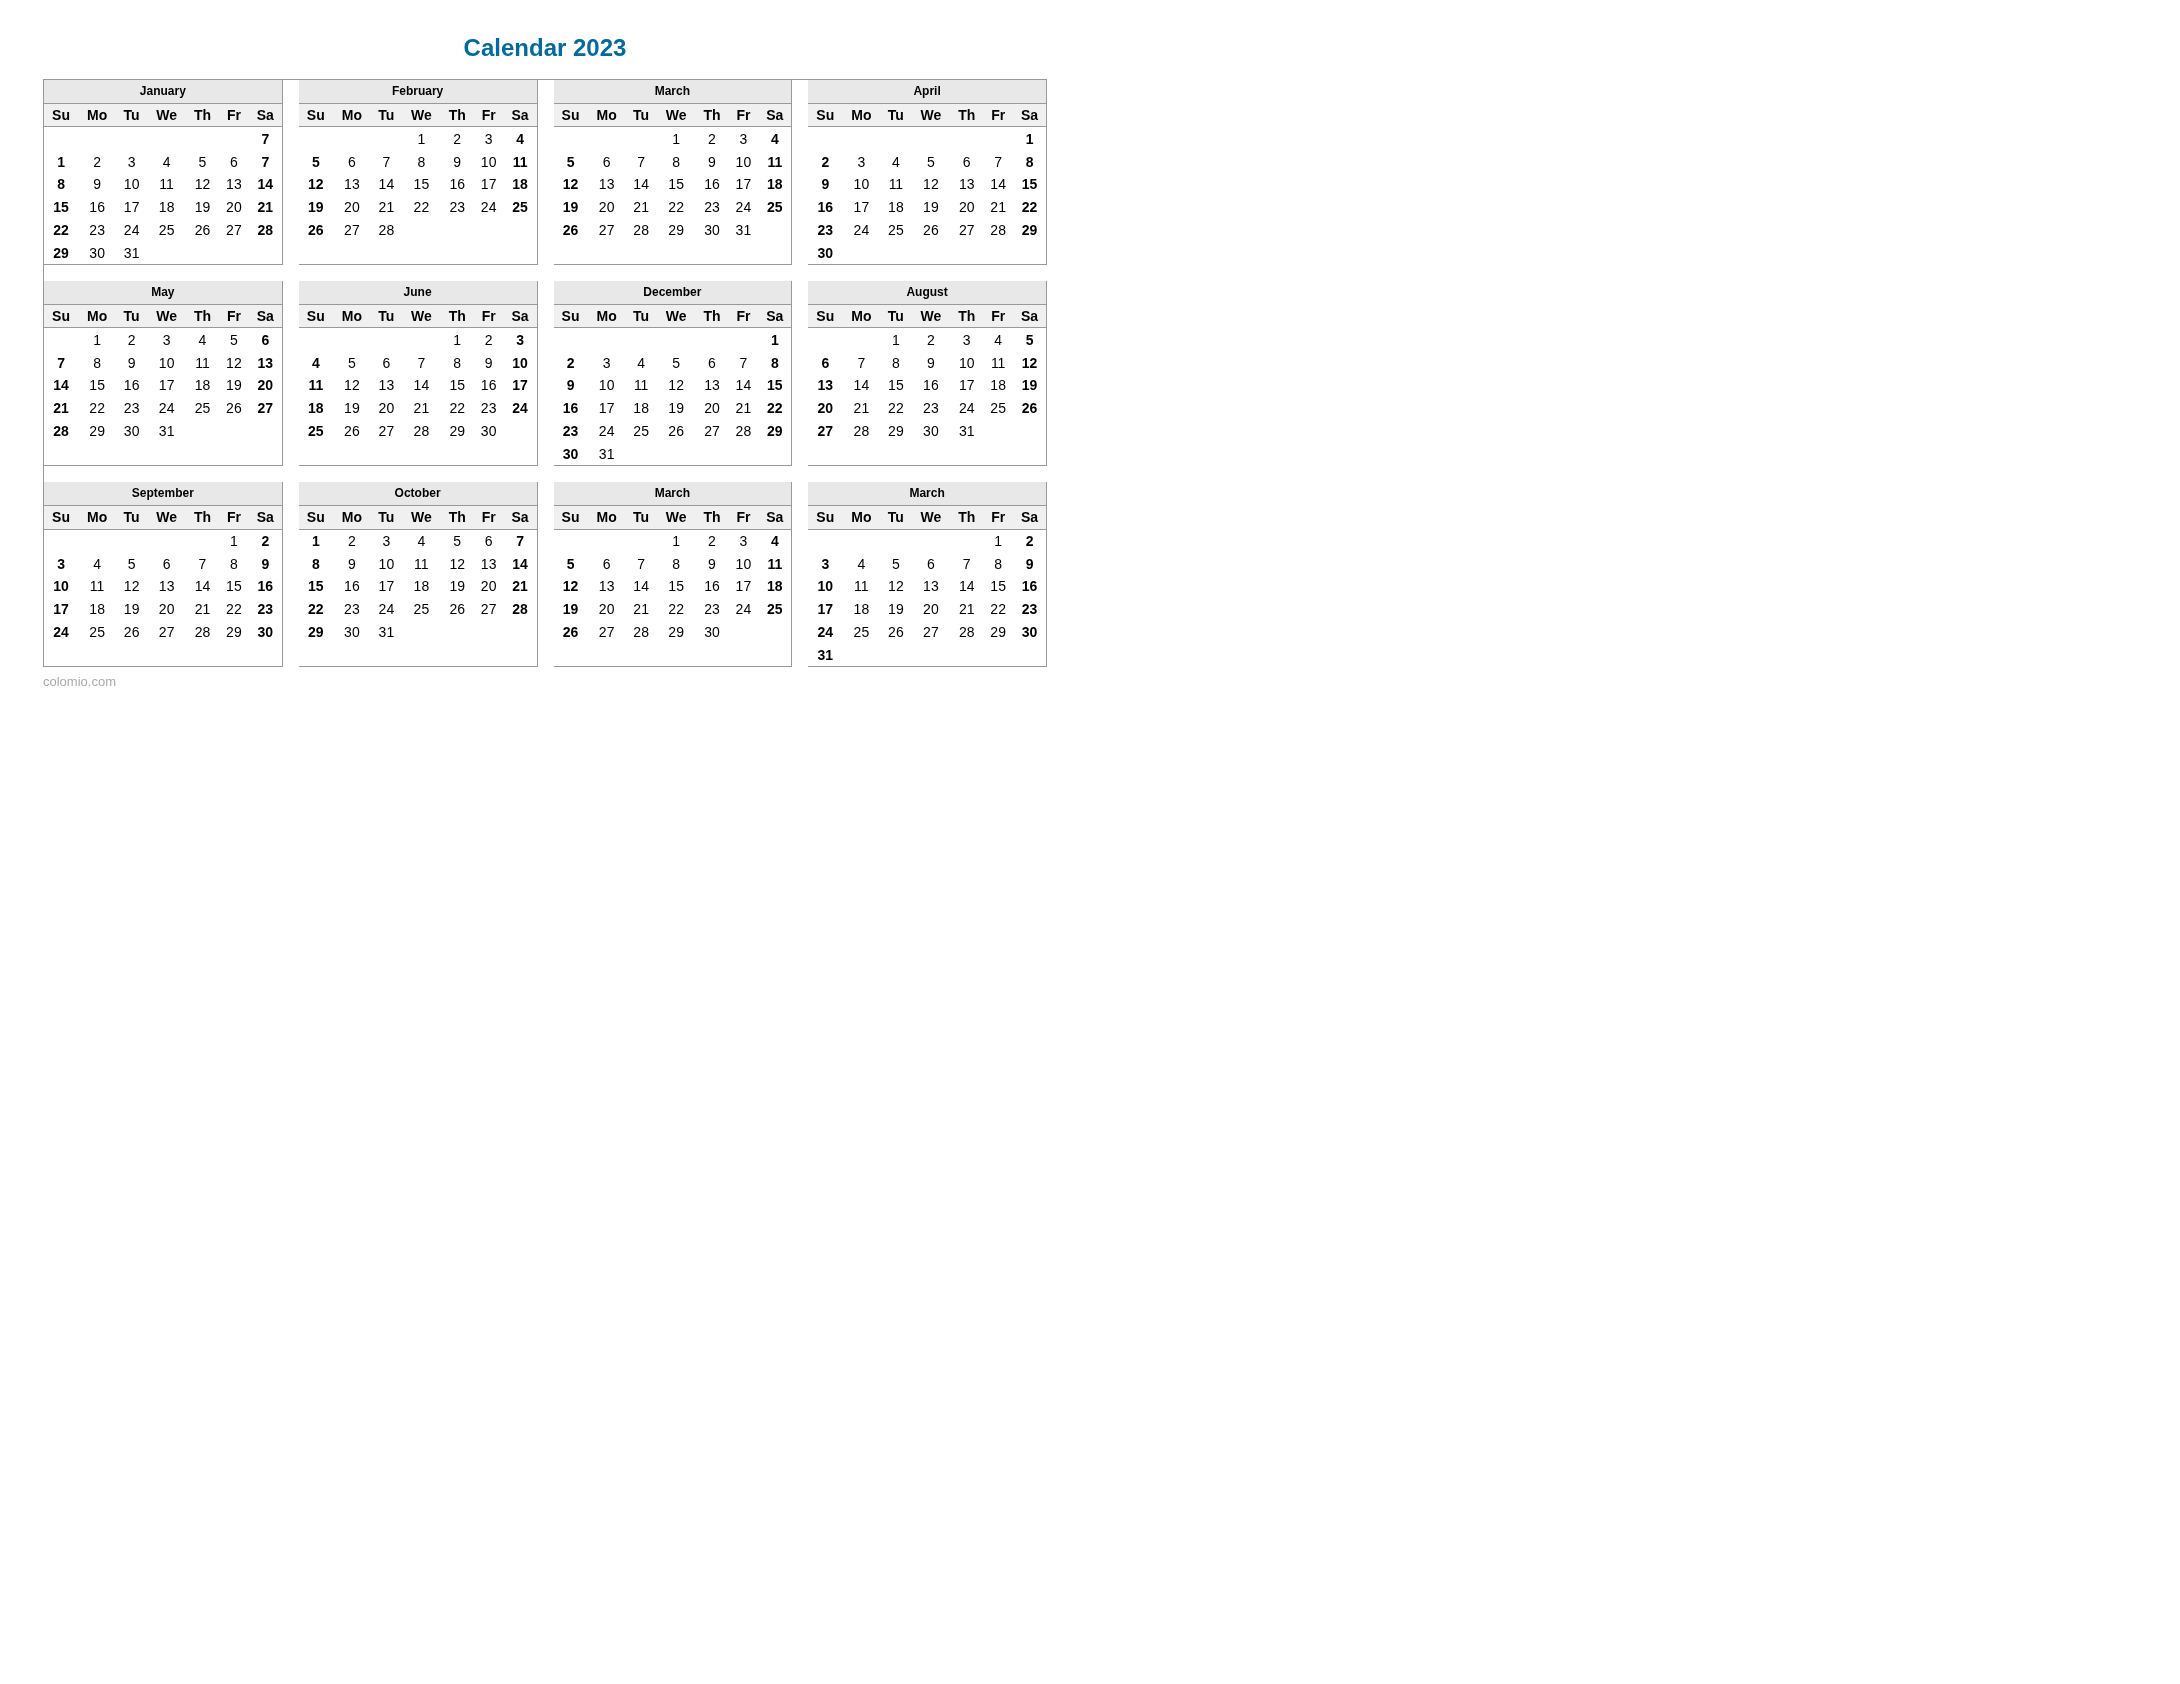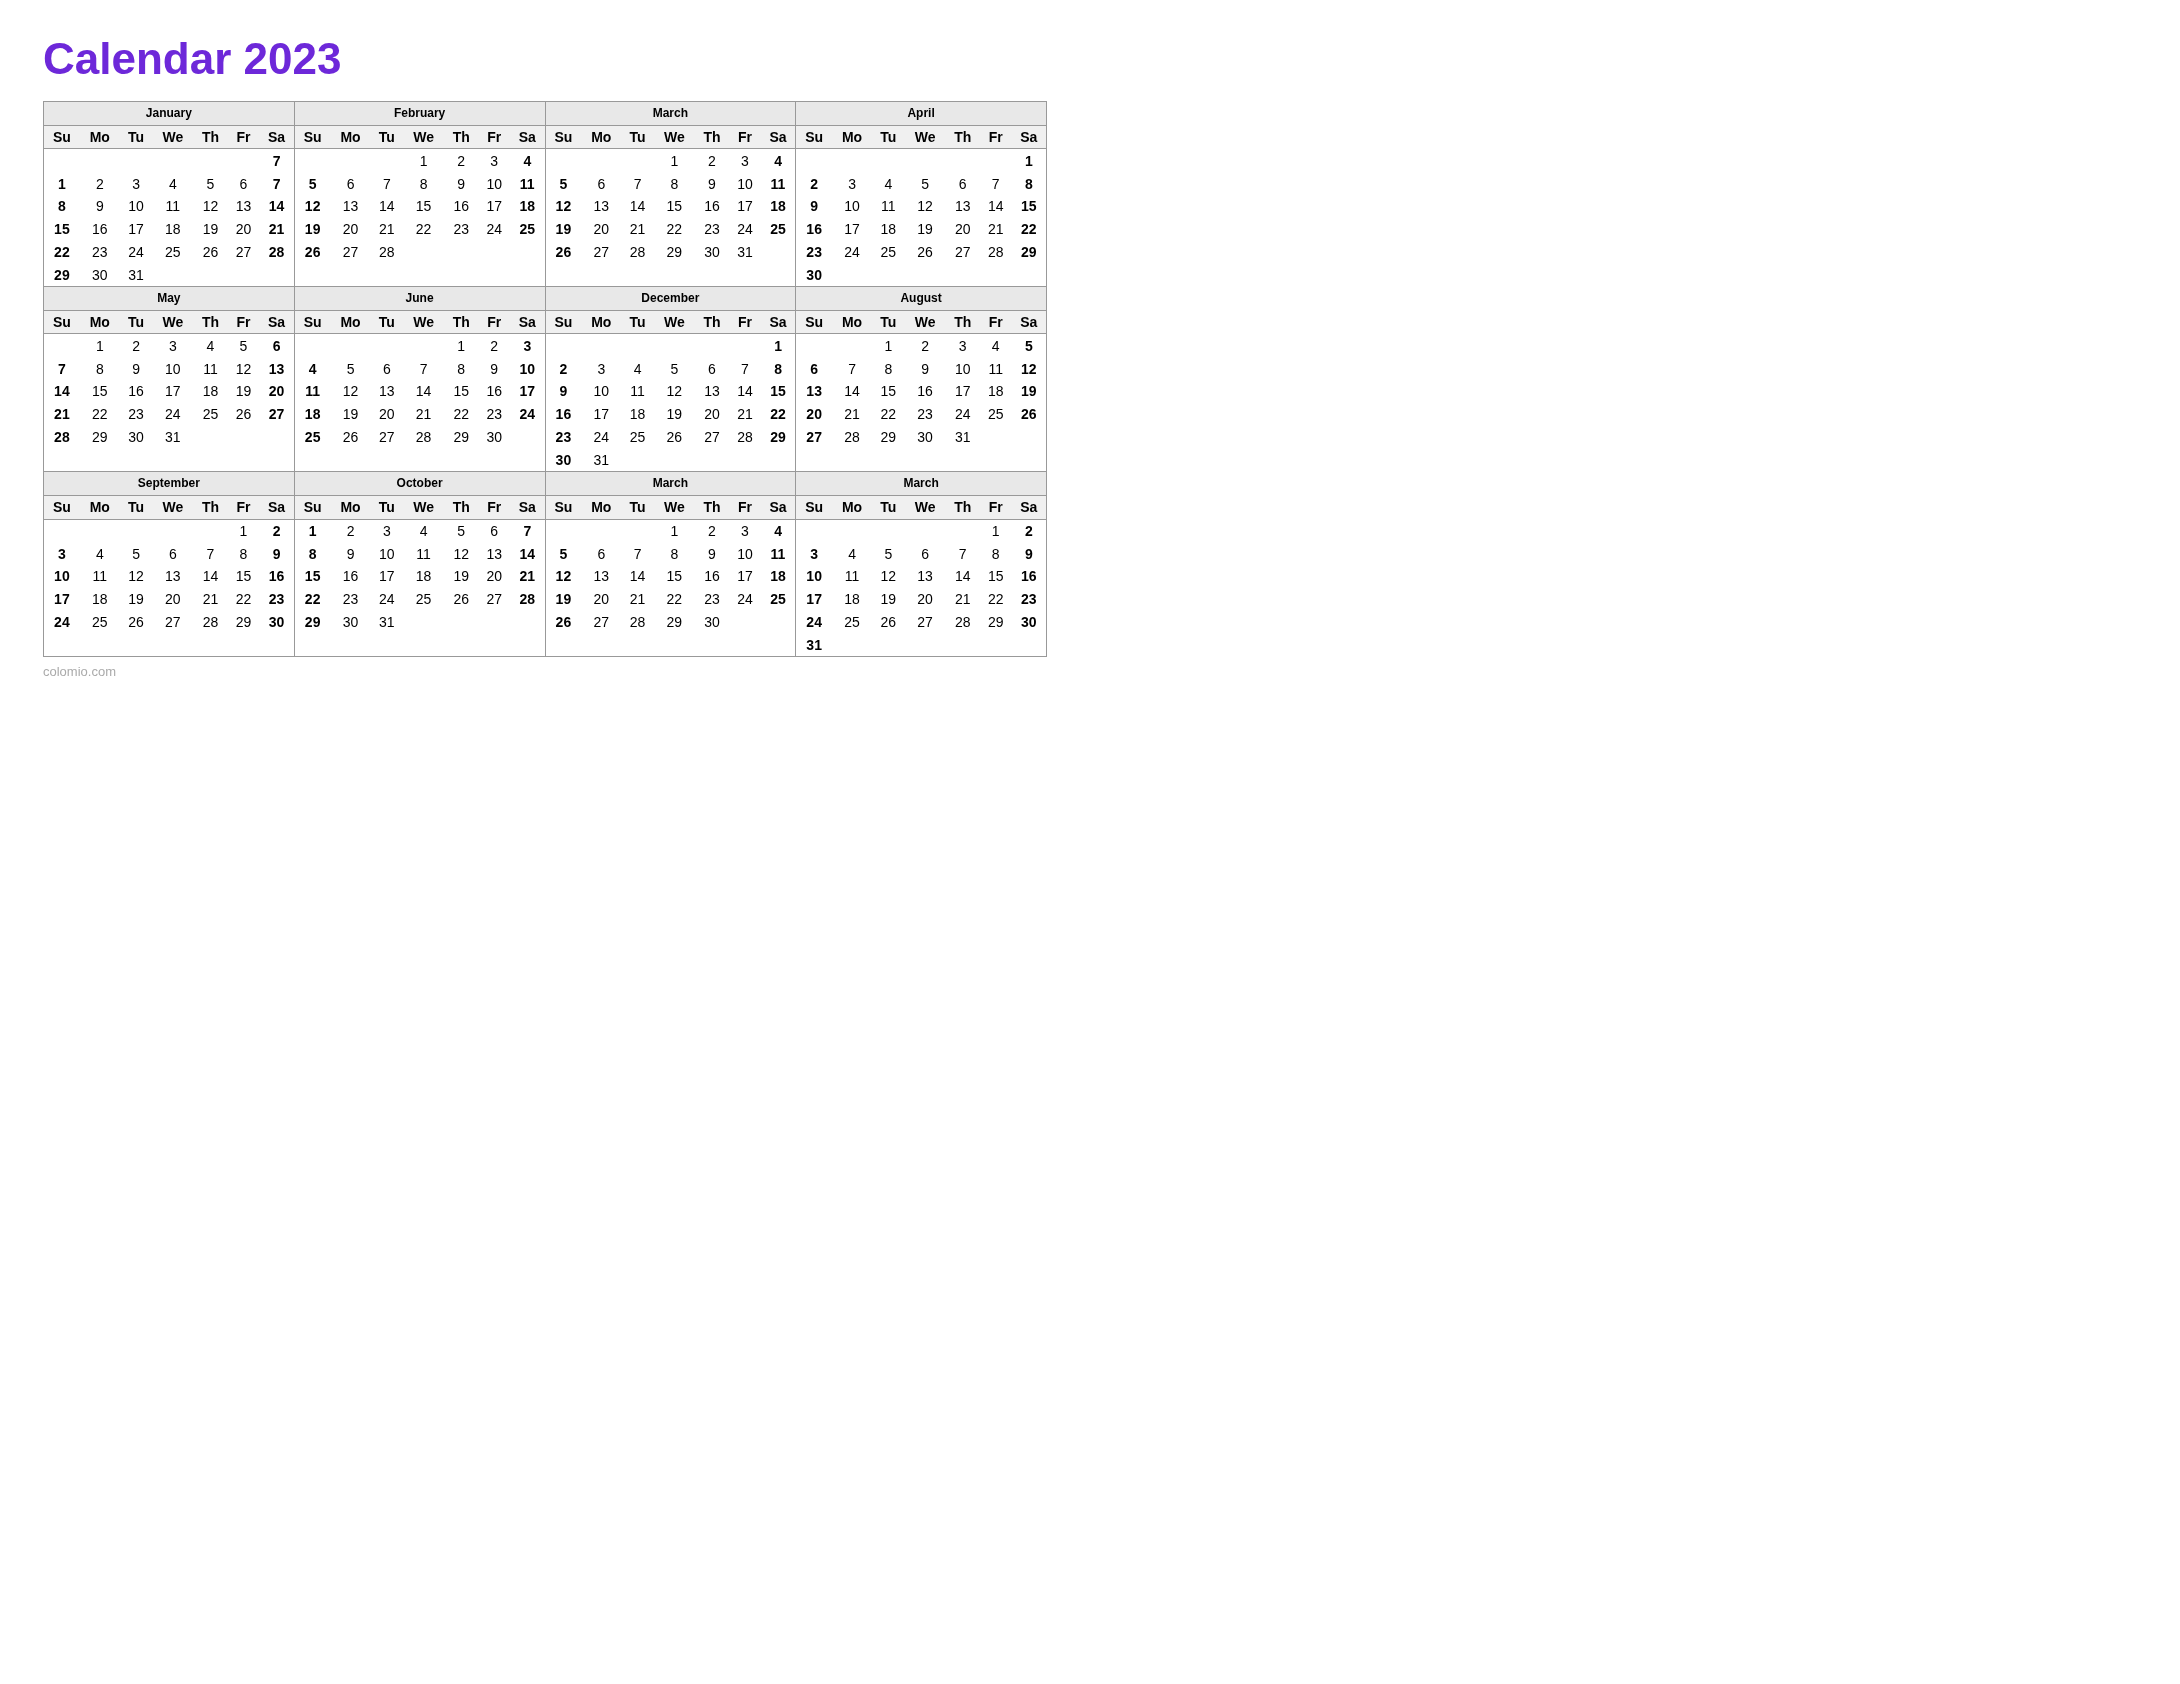--- a/index.html
+++ b/index.html
@@ -4,29 +4,30 @@
   <style>
     * { box-sizing: border-box; margin: 0; padding: 0; }
     body {
       background: #fff;
       font-family: Arial, sans-serif;
       padding: 34px 43px;
       width: 1090px;
       min-height: 843px;
     }
     h1 {
-      font-size: 44px;
+      font-size: 24px;
       font-weight: bold;
       margin-bottom: 17px;
-      color: #6d28d9;
+      color: #0369a1;
+      text-align: center;
     }
     .calendar-grid {
       display: grid;
       grid-template-columns: repeat(4, 1fr);
-      gap: 0;
+      gap: 16px;
       border-left: 0.9px solid #999;
       border-top: 0.9px solid #999;
     }
     .month-block {
       border-right: 0.9px solid #999;
       border-bottom: 0.9px solid #999;
     }
     .month-title {
       text-align: center;
       font-size: 12px;

